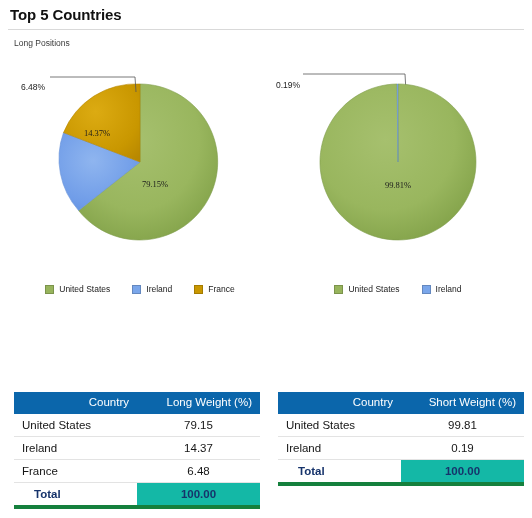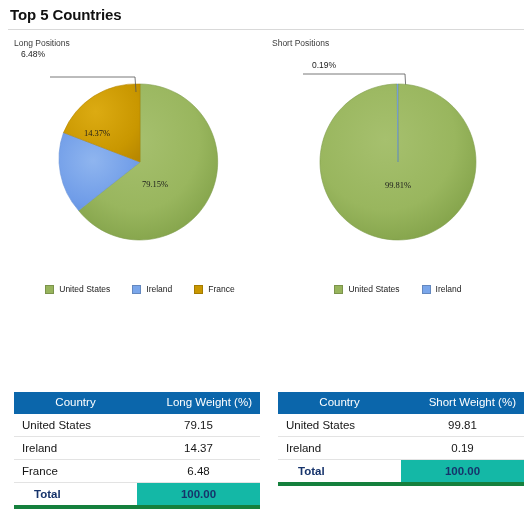--- a/index.html
+++ b/index.html
@@ -65,22 +65,22 @@
   }
   .pie-svg { display: block; }
 
   
   .callout-label {
     position: absolute;
     font-size: 8.5px;
     color: #222222;
     white-space: nowrap;
   }
-  #callout-long  { left: 21px; top: 49px; }
-  #callout-short { left: 276px; top: 60px; margin-left: 36px; }
+  #callout-long  { left: 21px; top: 82px; }
+  #callout-short { left: 276px; top: 80px; }
 
   .slice-value {
     font-size: 8.5px;
     fill: #1b1b1b;
     font-family: "Liberation Serif", serif;
   }
 
   
   .legend {
     position: absolute;
@@ -120,21 +120,21 @@
 
   .data-table th {
     background: #0b66ab;
     color: #ffffff;
     font-weight: normal;
     font-size: 11.5px;
     padding: 4px 8px 5px 8px;
     height: 13px;
     line-height: 13px;
   }
-  .data-table th.col-country { text-align: center; }
+  .data-table th.col-country { text-align: right; }
   .data-table th.col-weight  { text-align: right; }
 
   .data-table td {
     padding: 4px 8px 4px 8px;
     height: 14px;
     line-height: 14px;
     border-bottom: 1px solid #e3e3e3;
     color: #151515;
   }
   .data-table td.cell-country { text-align: left; }
@@ -208,21 +208,20 @@
   </div>
 </div>
 
 <div class="callout-label" id="callout-long">6.48%</div>
 <svg style="position:absolute; left:0; top:0; width:532px; height:518px; pointer-events:none;">
   <polyline points="50,77 135,77 136,92" fill="none" stroke="#555555" stroke-width="0.8"></polyline>
   <polyline points="303,74 405,74 406,92" fill="none" stroke="#555555" stroke-width="0.8"></polyline>
 </svg>
 
 <div class="chart-panel" id="chart-panel-short">
-  <div class="chart-subtitle">Short Positions</div>
 
   <div class="pie-wrap">
     <svg class="pie-svg" width="210" height="164" viewBox="0 0 210 164">
       <defs>
         <radialGradient id="gradGreenS" cx="42%" cy="36%" r="72%">
           <stop offset="0%" stop-color="#a6c06e"></stop>
           <stop offset="62%" stop-color="#99b65e"></stop>
           <stop offset="100%" stop-color="#80a047"></stop>
         </radialGradient>
       </defs>

